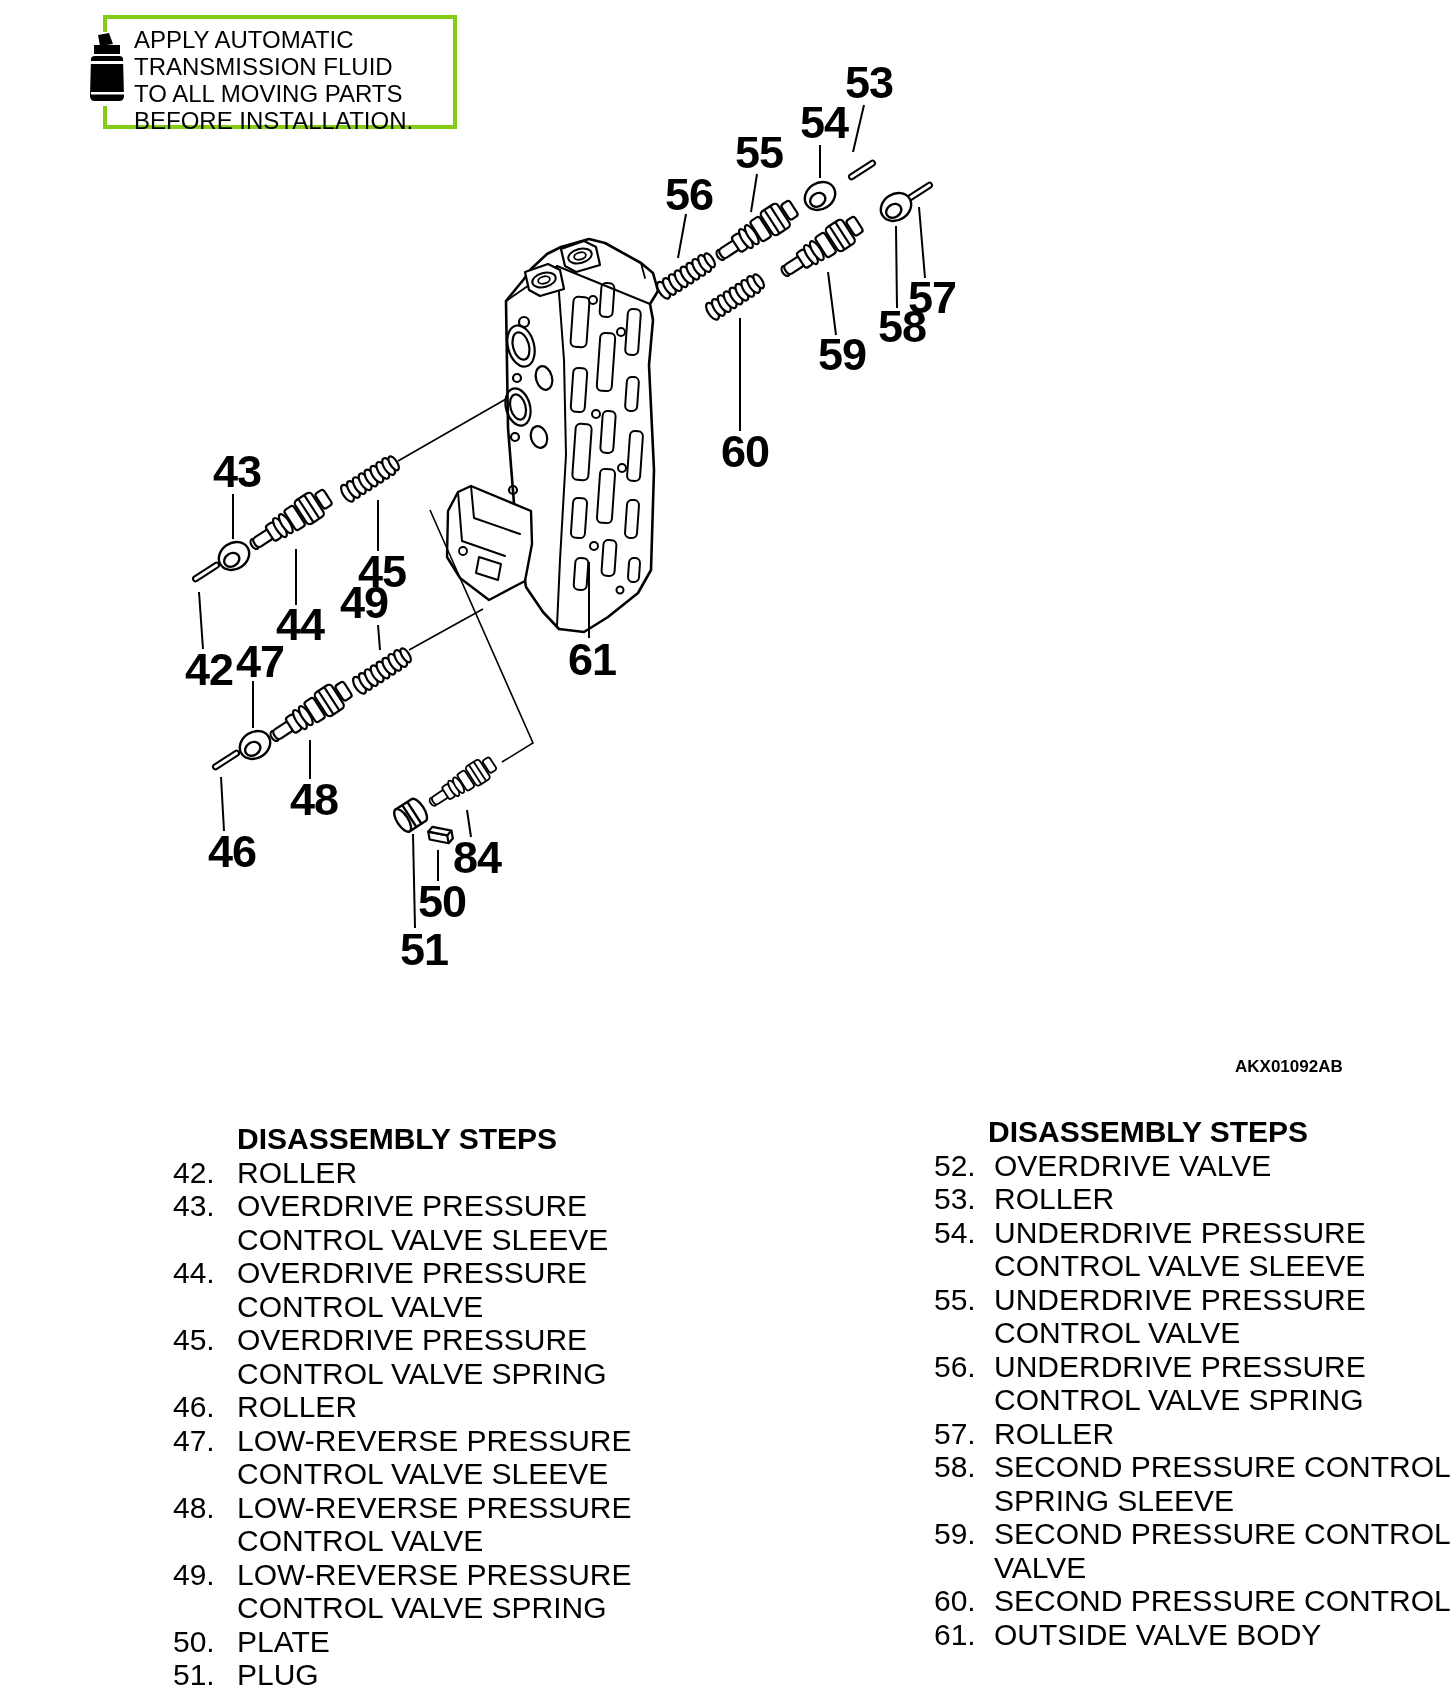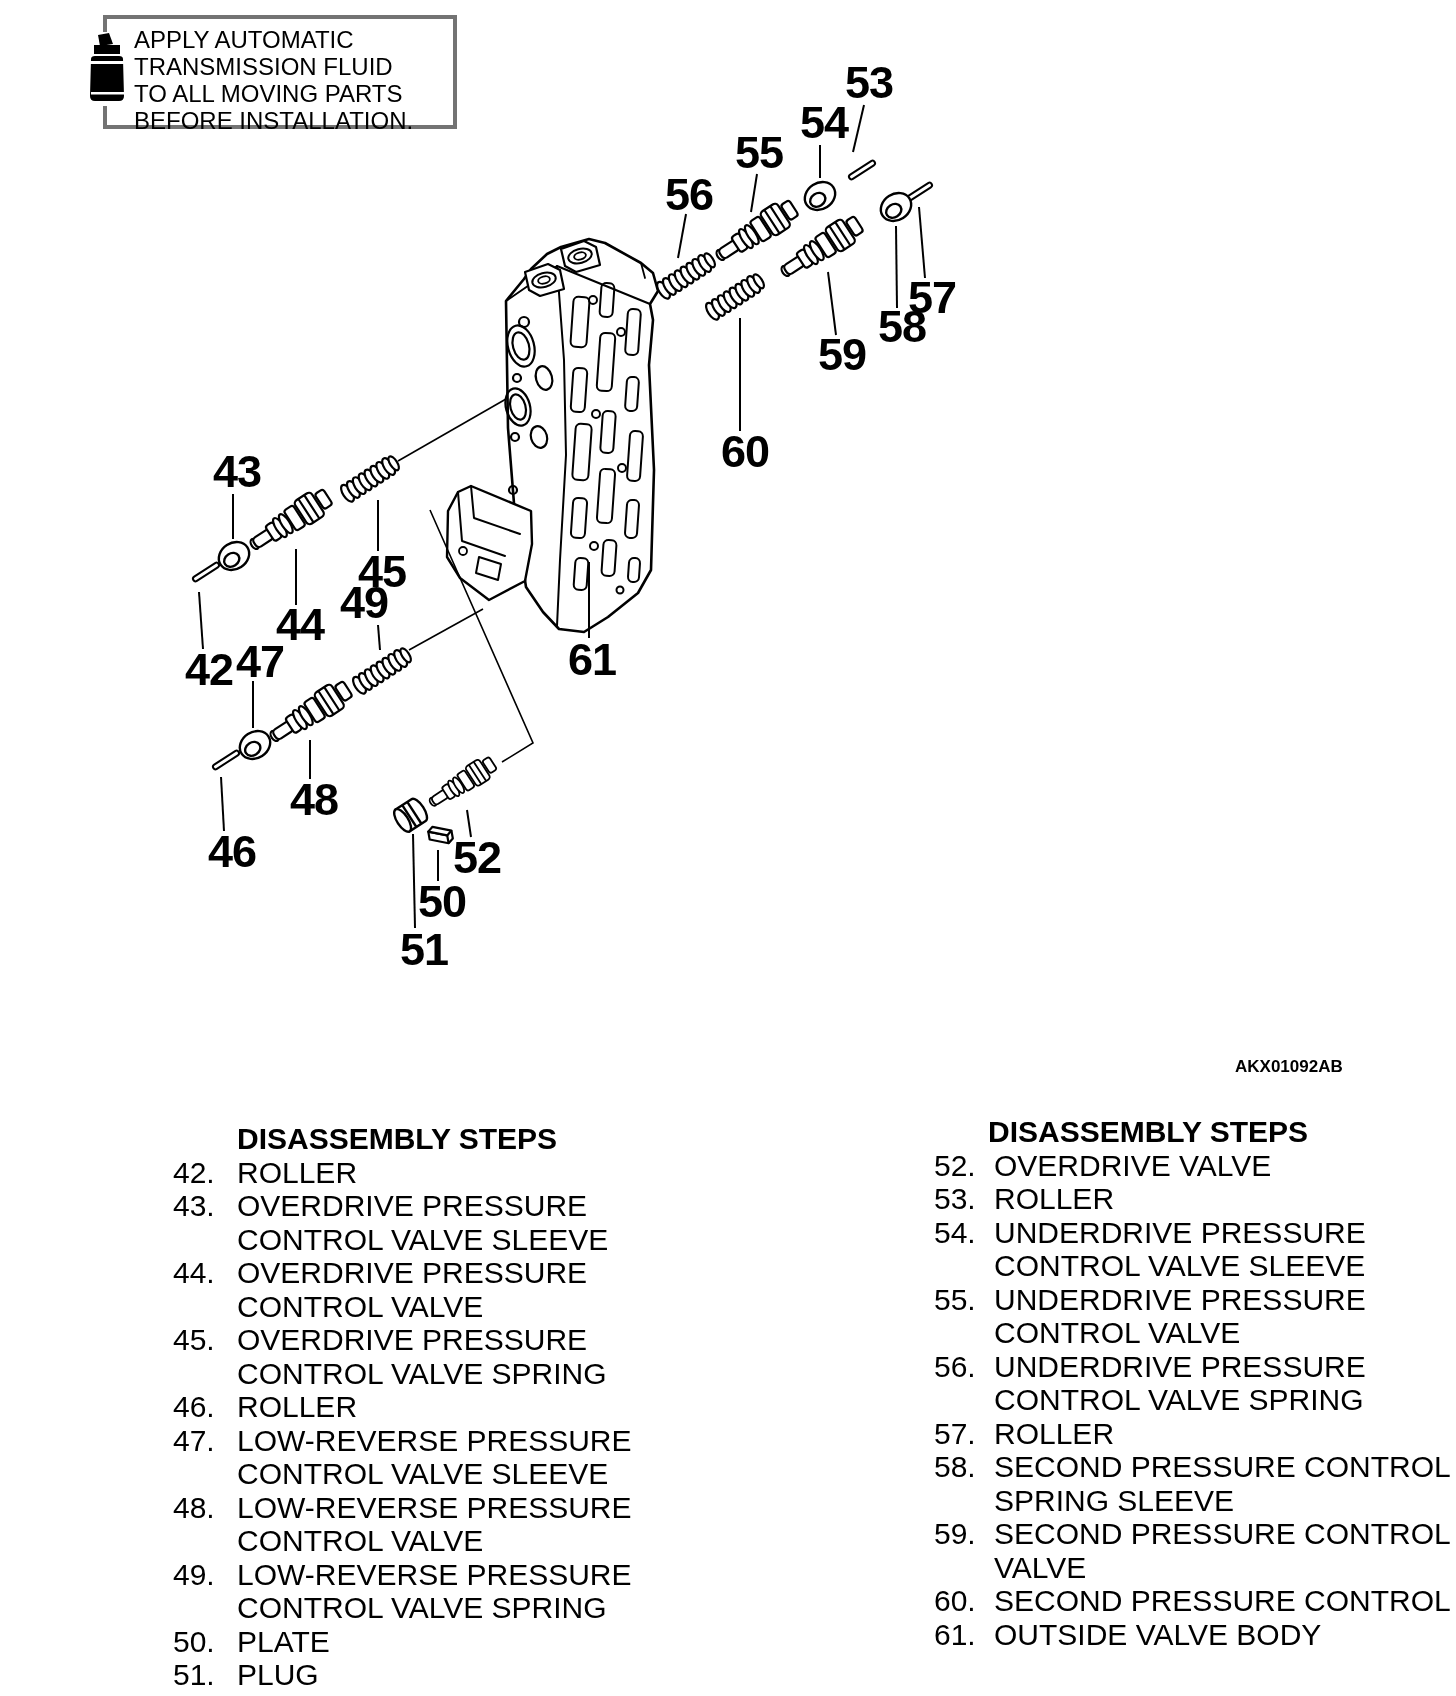--- a/index.html
+++ b/index.html
@@ -1,20 +1,20 @@
 <!DOCTYPE html>
 <html><head>
 <meta charset="utf-8">
 <style>
   html,body{margin:0;padding:0;background:#fff;}
   .page{position:relative;width:1456px;height:1696px;background:#fff;overflow:hidden;
         font-family:"Liberation Sans",sans-serif;color:#000;}
   
   .warnbox{position:absolute;left:103px;top:15px;width:354px;height:114px;
-           border:4px solid #737373;box-sizing:border-box;padding:7px 6px 0 27px;background:#fff;}
+           border:4px solid #84cc16;box-sizing:border-box;padding:7px 6px 0 27px;background:#fff;}
   .warnline{font-size:24px;line-height:27px;white-space:nowrap;}
   .warnicon{position:absolute;left:-22px;top:13px;width:44px;height:74px;}
   
   .figcode{position:absolute;left:1235px;top:1057px;font-weight:bold;font-size:17px;letter-spacing:0;}
   
   svg.diagram{position:absolute;left:0;top:0;}
   .callout{position:absolute;font-weight:bold;font-size:45px;line-height:1;letter-spacing:-1px;}
   
   .list{position:absolute;font-size:30px;line-height:33.5px;}
   .list .hdr{font-weight:bold;margin-top:15px;}
@@ -240,21 +240,21 @@
   <span class="callout" style="left:185px;top:647px">42</span>
   <span class="callout" style="left:213px;top:449px">43</span>
   <span class="callout" style="left:276px;top:602px">44</span>
   <span class="callout" style="left:358px;top:549px">45</span>
   <span class="callout" style="left:208px;top:829px">46</span>
   <span class="callout" style="left:236px;top:639px">47</span>
   <span class="callout" style="left:290px;top:777px">48</span>
   <span class="callout" style="left:340px;top:580px">49</span>
   <span class="callout" style="left:418px;top:879px">50</span>
   <span class="callout" style="left:400px;top:927px">51</span>
-  <span class="callout" style="left:453px;top:835px">52</span>
+  <span class="callout" style="left:453px;top:835px">84</span>
   <span class="callout" style="left:845px;top:60px">53</span>
   <span class="callout" style="left:800px;top:100px">54</span>
   <span class="callout" style="left:735px;top:130px">55</span>
   <span class="callout" style="left:665px;top:172px">56</span>
   <span class="callout" style="left:908px;top:275px">57</span>
   <span class="callout" style="left:878px;top:304px">58</span>
   <span class="callout" style="left:818px;top:332px">59</span>
   <span class="callout" style="left:721px;top:429px">60</span>
   <span class="callout" style="left:568px;top:637px">61</span>
 

